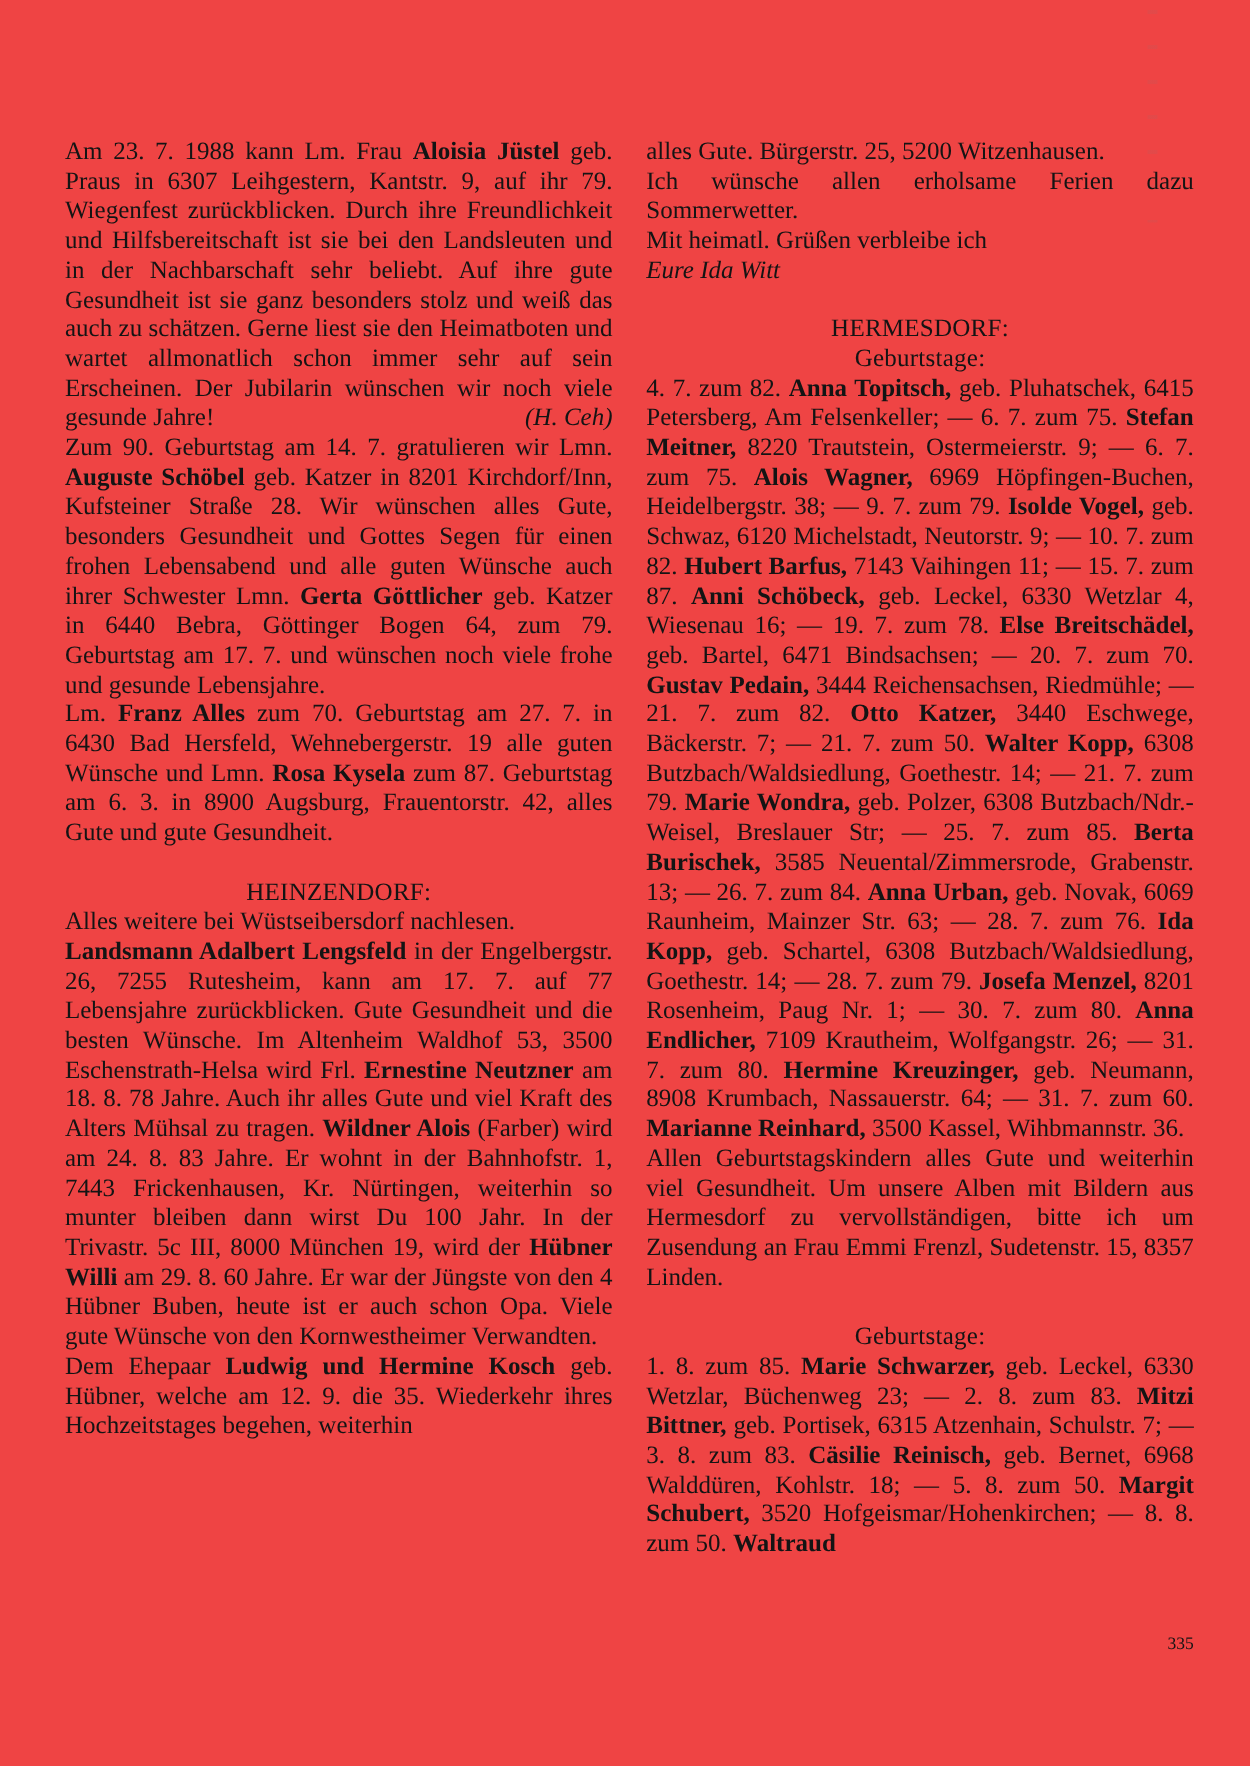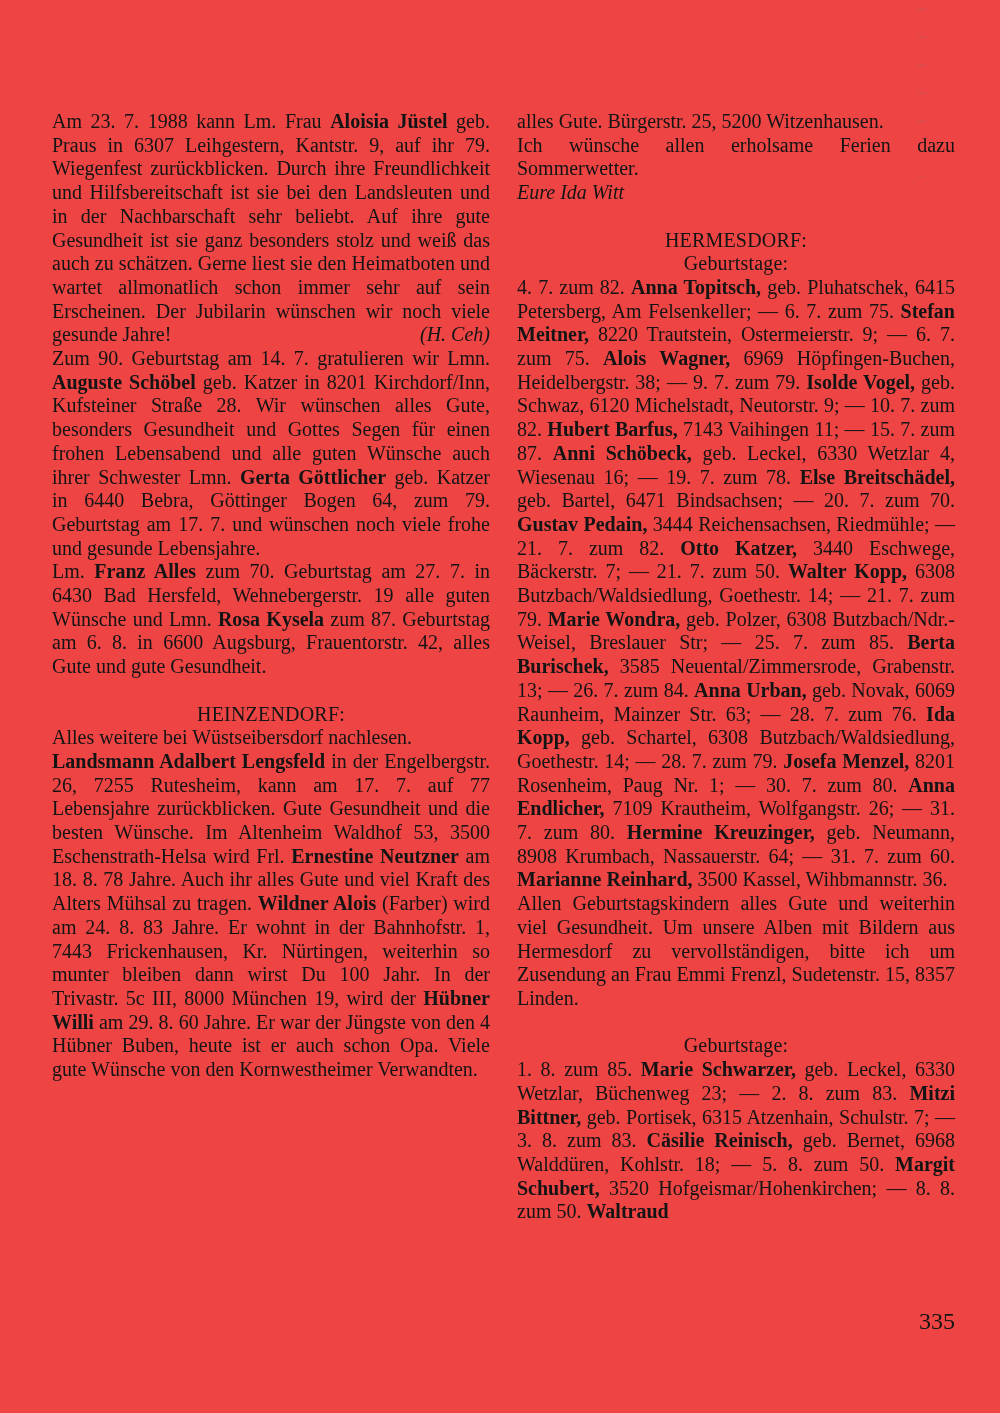--- a/index.html
+++ b/index.html
@@ -43,21 +43,21 @@
   .align-right { text-align: left; }
   .b { font-weight: bold; }
   .i { font-style: italic; }
   .fr { float: right; font-style: italic; }
   .footer {
     position: absolute;
     top: 1308px;
     right: 45px;
     width: 120px;
     text-align: right;
-    font-size: 24px;
+    font-size: 14px;
     color: #141414;
   }
   
   .scan-dots {
     position: absolute;
     top: 8px;
     left: 918px;
     width: 8px;
     height: 170px;
     background: repeating-linear-gradient(
@@ -69,28 +69,30 @@
 </style>
 </head>
 <body>
 
 <div class="page">
   <div class="scan-dots"></div>
   <div class="columns">
     <div class="col">
         <div class="block para"><span>Am 23. 7. 1988 kann Lm. Frau </span><span class="b">Aloisia Jüstel</span><span> geb. Praus in 6307 Leihgestern, Kantstr. 9, auf ihr 79. Wiegenfest zurückblicken. Durch ihre Freundlichkeit und Hilfsbereitschaft ist sie bei den Landsleuten und in der Nachbarschaft sehr beliebt. Auf ihre gute Gesundheit ist sie ganz besonders stolz und weiß das auch zu schätzen. Gerne liest sie den Heimatboten und wartet allmonatlich schon immer sehr auf sein Erscheinen. Der Jubilarin wünschen wir noch viele gesunde Jahre! </span><span class="i fr">(H. Ceh)</span></div>
         <div class="block para"><span>Zum 90. Geburtstag am 14. 7. gratulieren wir Lmn. </span><span class="b">Auguste Schöbel</span><span> geb. Katzer in 8201 Kirchdorf/Inn, Kufsteiner Straße 28. Wir wünschen alles Gute, besonders Gesundheit und Gottes Segen für einen frohen Lebensabend und alle guten Wünsche auch ihrer Schwester Lmn. </span><span class="b">Gerta Göttlicher</span><span> geb. Katzer in 6440 Bebra, Göttinger Bogen 64, zum 79. Geburtstag am 17. 7. und wünschen noch viele frohe und gesunde Lebensjahre.</span></div>
-        <div class="block para"><span>Lm. </span><span class="b">Franz Alles</span><span> zum 70. Geburtstag am 27. 7. in 6430 Bad Hersfeld, Wehnebergerstr. 19 alle guten Wünsche und Lmn. </span><span class="b">Rosa Kysela</span><span> zum 87. Geburtstag am 6. 8. in 6600 Augsburg, Frauentorstr. 42, alles Gute und gute Gesundheit.</span></div>
+        <div class="block para"><span>Lm. </span><span class="b">Franz Alles</span><span> zum 70. Geburtstag am 27. 7. in 6430 Bad Hersfeld, Wehnebergerstr. 19 alle guten Wünsche und Lmn. </span><span class="b">Rosa Kysela</span><span> zum 87. Geburtstag am 6. 3. in 8900 Augsburg, Frauentorstr. 42, alles Gute und gute Gesundheit.</span></div>
         <div class="block heading space-before"><span>HEINZENDORF:</span></div>
         <div class="block para"><span>Alles weitere bei Wüstseibersdorf nachlesen.</span></div>
         <div class="block para"><span class="b">Landsmann Adalbert Lengsfeld</span><span> in der Engelbergstr. 26, 7255 Rutesheim, kann am 17. 7. auf 77 Lebensjahre zurückblicken. Gute Gesundheit und die besten Wünsche. Im Altenheim Waldhof 53, 3500 Eschenstrath-Helsa wird Frl. </span><span class="b">Ernestine Neutzner</span><span> am 18. 8. 78 Jahre. Auch ihr alles Gute und viel Kraft des Alters Mühsal zu tragen. </span><span class="b">Wildner Alois</span><span> (Farber) wird am 24. 8. 83 Jahre. Er wohnt in der Bahnhofstr. 1, 7443 Frickenhausen, Kr. Nürtingen, weiterhin so munter bleiben dann wirst Du 100 Jahr. In der Trivastr. 5c III, 8000 München 19, wird der </span><span class="b">Hübner Willi</span><span> am 29. 8. 60 Jahre. Er war der Jüngste von den 4 Hübner Buben, heute ist er auch schon Opa. Viele gute Wünsche von den Kornwestheimer Verwandten.</span></div>
+        <div class="block para"><span>Dem Ehepaar </span><span class="b">Ludwig und Hermine Kosch</span><span> geb. Hübner, welche am 12. 9. die 35. Wiederkehr ihres Hochzeitstages begehen, weiterhin</span></div>
       </div>
     <div class="col">
         <div class="block para"><span>alles Gute. Bürgerstr. 25, 5200 Witzenhausen.</span></div>
         <div class="block para"><span>Ich wünsche allen erholsame Ferien dazu Sommerwetter.</span></div>
+        <div class="block para"><span>Mit heimatl. Grüßen verbleibe ich</span></div>
         <div class="block para align-right"><span class="i">Eure Ida Witt</span></div>
         <div class="block heading space-before"><span>HERMESDORF:</span></div>
         <div class="block heading"><span>Geburtstage:</span></div>
         <div class="block para"><span>4. 7. zum 82. </span><span class="b">Anna Topitsch,</span><span> geb. Pluhatschek, 6415 Petersberg, Am Felsenkeller; — 6. 7. zum 75. </span><span class="b">Stefan Meitner,</span><span> 8220 Trautstein, Ostermeierstr. 9; — 6. 7. zum 75. </span><span class="b">Alois Wagner,</span><span> 6969 Höpfingen-Buchen, Heidelbergstr. 38; — 9. 7. zum 79. </span><span class="b">Isolde Vogel,</span><span> geb. Schwaz, 6120 Michelstadt, Neutorstr. 9; — 10. 7. zum 82. </span><span class="b">Hubert Barfus,</span><span> 7143 Vaihingen 11; — 15. 7. zum 87. </span><span class="b">Anni Schöbeck,</span><span> geb. Leckel, 6330 Wetzlar 4, Wiesenau 16; — 19. 7. zum 78. </span><span class="b">Else Breitschädel,</span><span> geb. Bartel, 6471 Bindsachsen; — 20. 7. zum 70. </span><span class="b">Gustav Pedain,</span><span> 3444 Reichensachsen, Riedmühle; — 21. 7. zum 82. </span><span class="b">Otto Katzer,</span><span> 3440 Eschwege, Bäckerstr. 7; — 21. 7. zum 50. </span><span class="b">Walter Kopp,</span><span> 6308 Butzbach/Waldsiedlung, Goethestr. 14; — 21. 7. zum 79. </span><span class="b">Marie Wondra,</span><span> geb. Polzer, 6308 Butzbach/Ndr.-Weisel, Breslauer Str; — 25. 7. zum 85. </span><span class="b">Berta Burischek,</span><span> 3585 Neuental/Zimmersrode, Grabenstr. 13; — 26. 7. zum 84. </span><span class="b">Anna Urban,</span><span> geb. Novak, 6069 Raunheim, Mainzer Str. 63; — 28. 7. zum 76. </span><span class="b">Ida Kopp,</span><span> geb. Schartel, 6308 Butzbach/Waldsiedlung, Goethestr. 14; — 28. 7. zum 79. </span><span class="b">Josefa Menzel,</span><span> 8201 Rosenheim, Paug Nr. 1; — 30. 7. zum 80. </span><span class="b">Anna Endlicher,</span><span> 7109 Krautheim, Wolfgangstr. 26; — 31. 7. zum 80. </span><span class="b">Hermine Kreuzinger,</span><span> geb. Neumann, 8908 Krumbach, Nassauerstr. 64; — 31. 7. zum 60. </span><span class="b">Marianne Reinhard,</span><span> 3500 Kassel, Wihbmannstr. 36.</span></div>
         <div class="block para"><span>Allen Geburtstagskindern alles Gute und weiterhin viel Gesundheit. Um unsere Alben mit Bildern aus Hermesdorf zu vervollständigen, bitte ich um Zusendung an Frau Emmi Frenzl, Sudetenstr. 15, 8357 Linden.</span></div>
         <div class="block heading space-before"><span>Geburtstage:</span></div>
         <div class="block para"><span>1. 8. zum 85. </span><span class="b">Marie Schwarzer,</span><span> geb. Leckel, 6330 Wetzlar, Büchenweg 23; — 2. 8. zum 83. </span><span class="b">Mitzi Bittner,</span><span> geb. Portisek, 6315 Atzenhain, Schulstr. 7; — 3. 8. zum 83. </span><span class="b">Cäsilie Reinisch,</span><span> geb. Bernet, 6968 Walddüren, Kohlstr. 18; — 5. 8. zum 50. </span><span class="b">Margit Schubert,</span><span> 3520 Hofgeismar/Hohenkirchen; — 8. 8. zum 50. </span><span class="b">Waltraud</span></div>
       </div>
   </div>
   <div class="footer">335</div>

